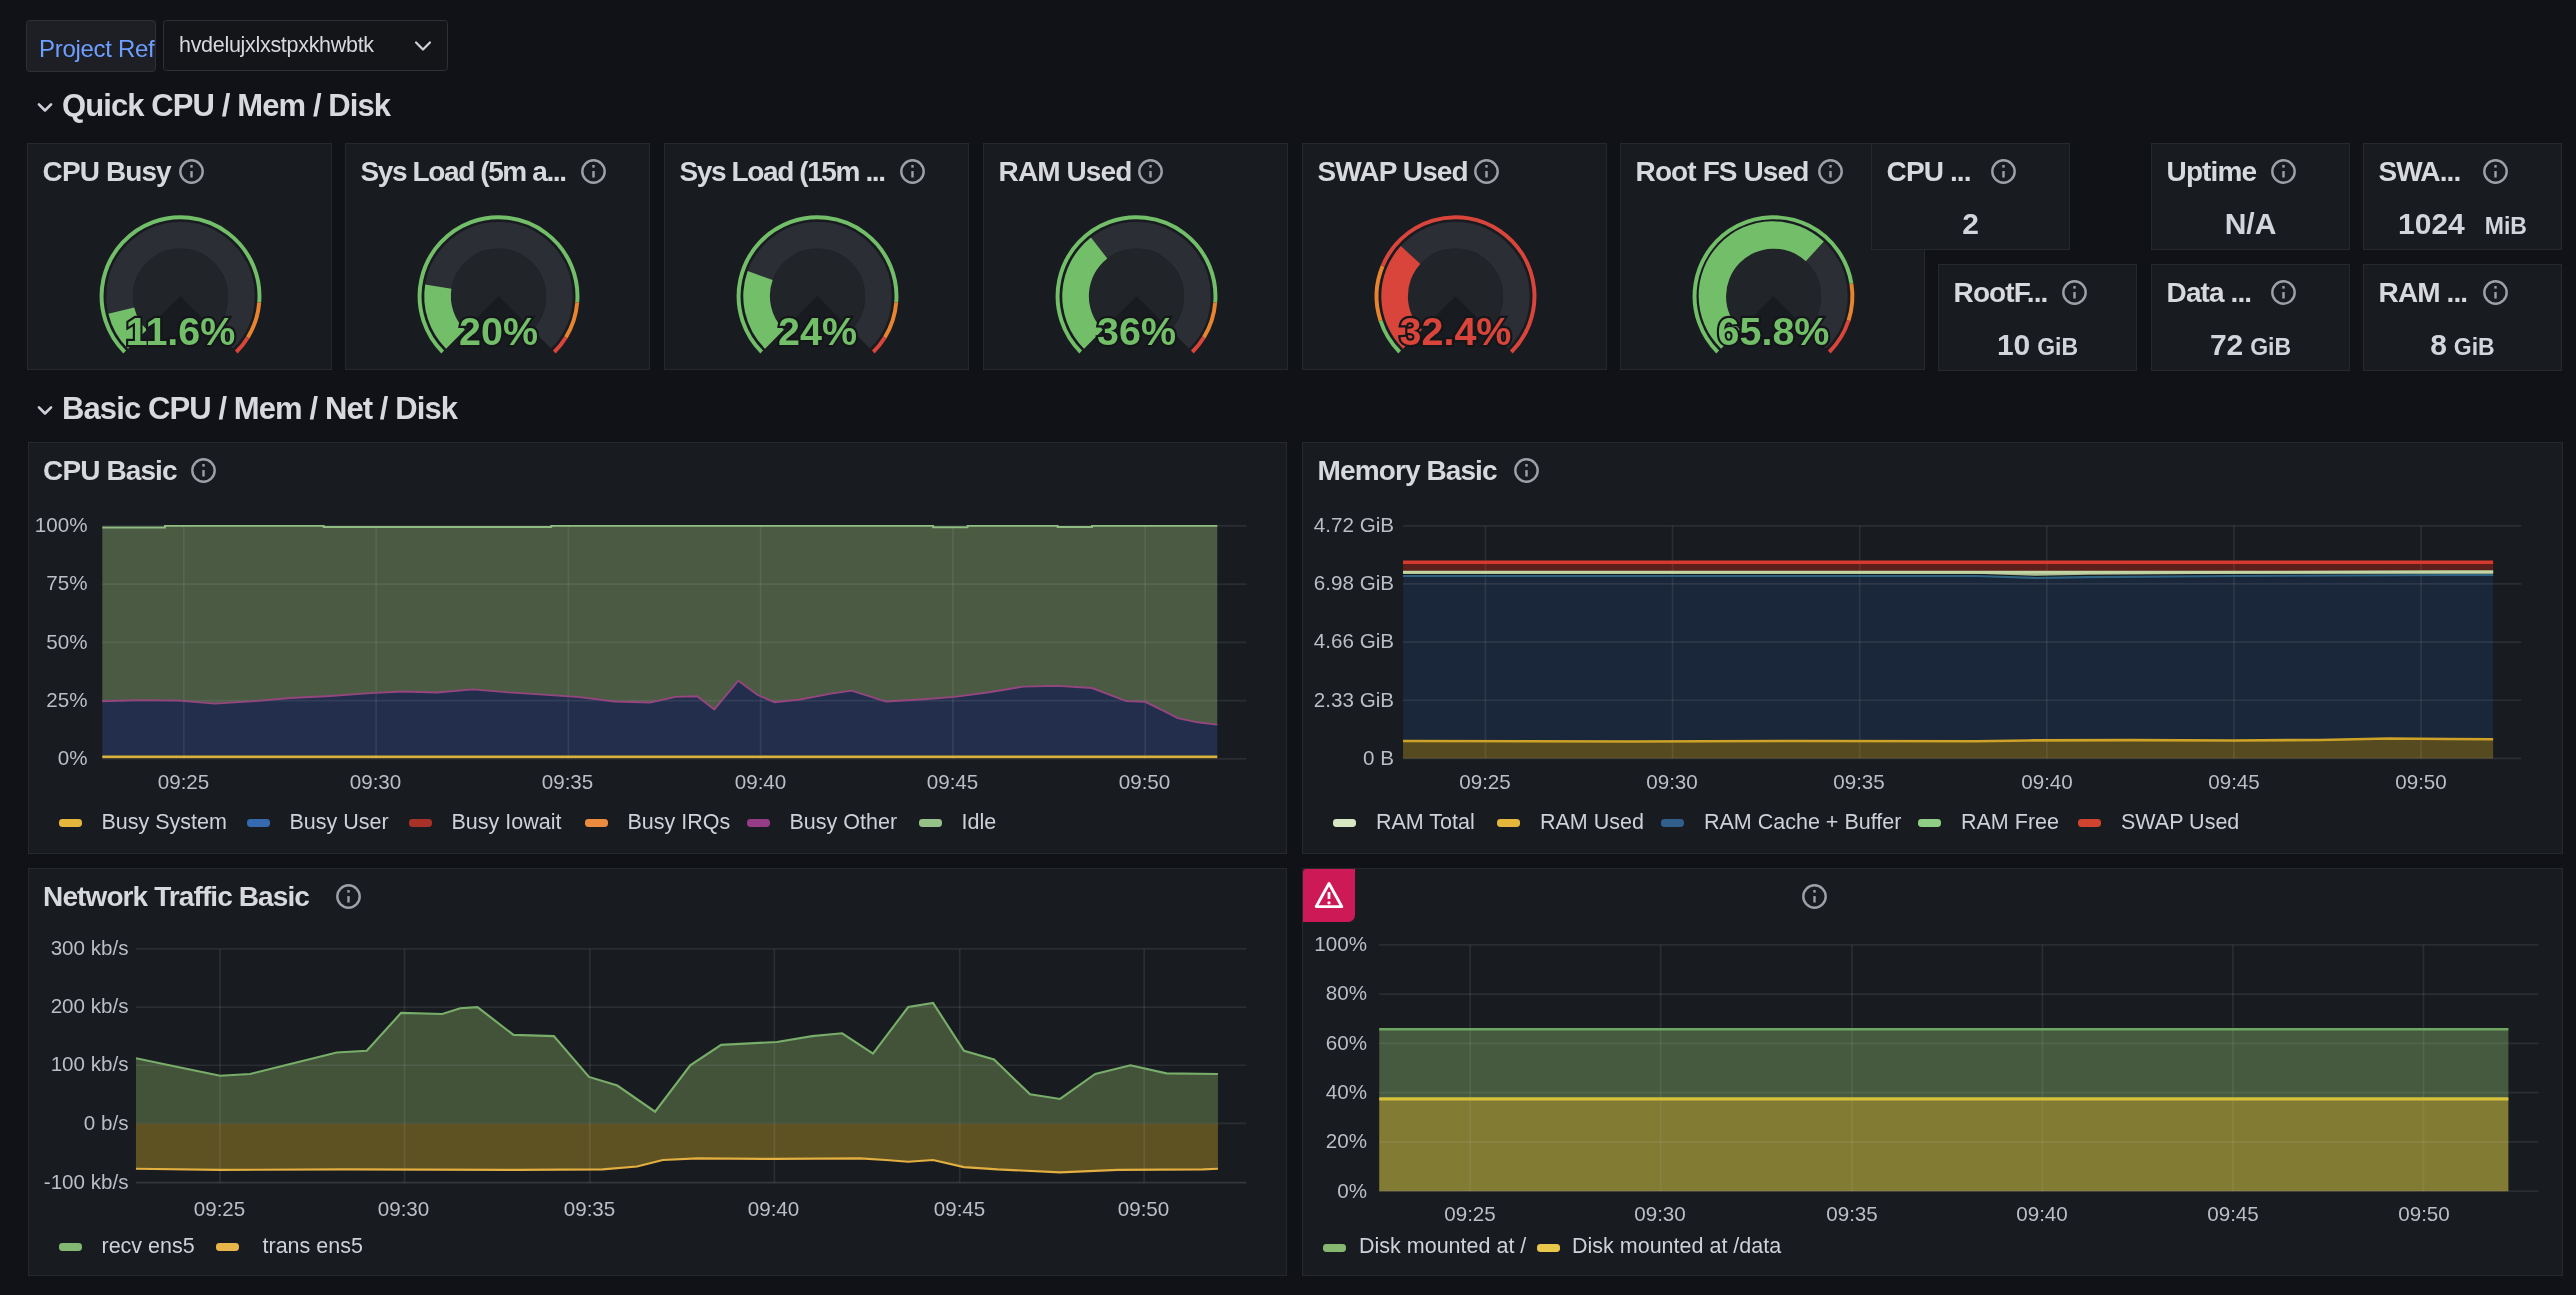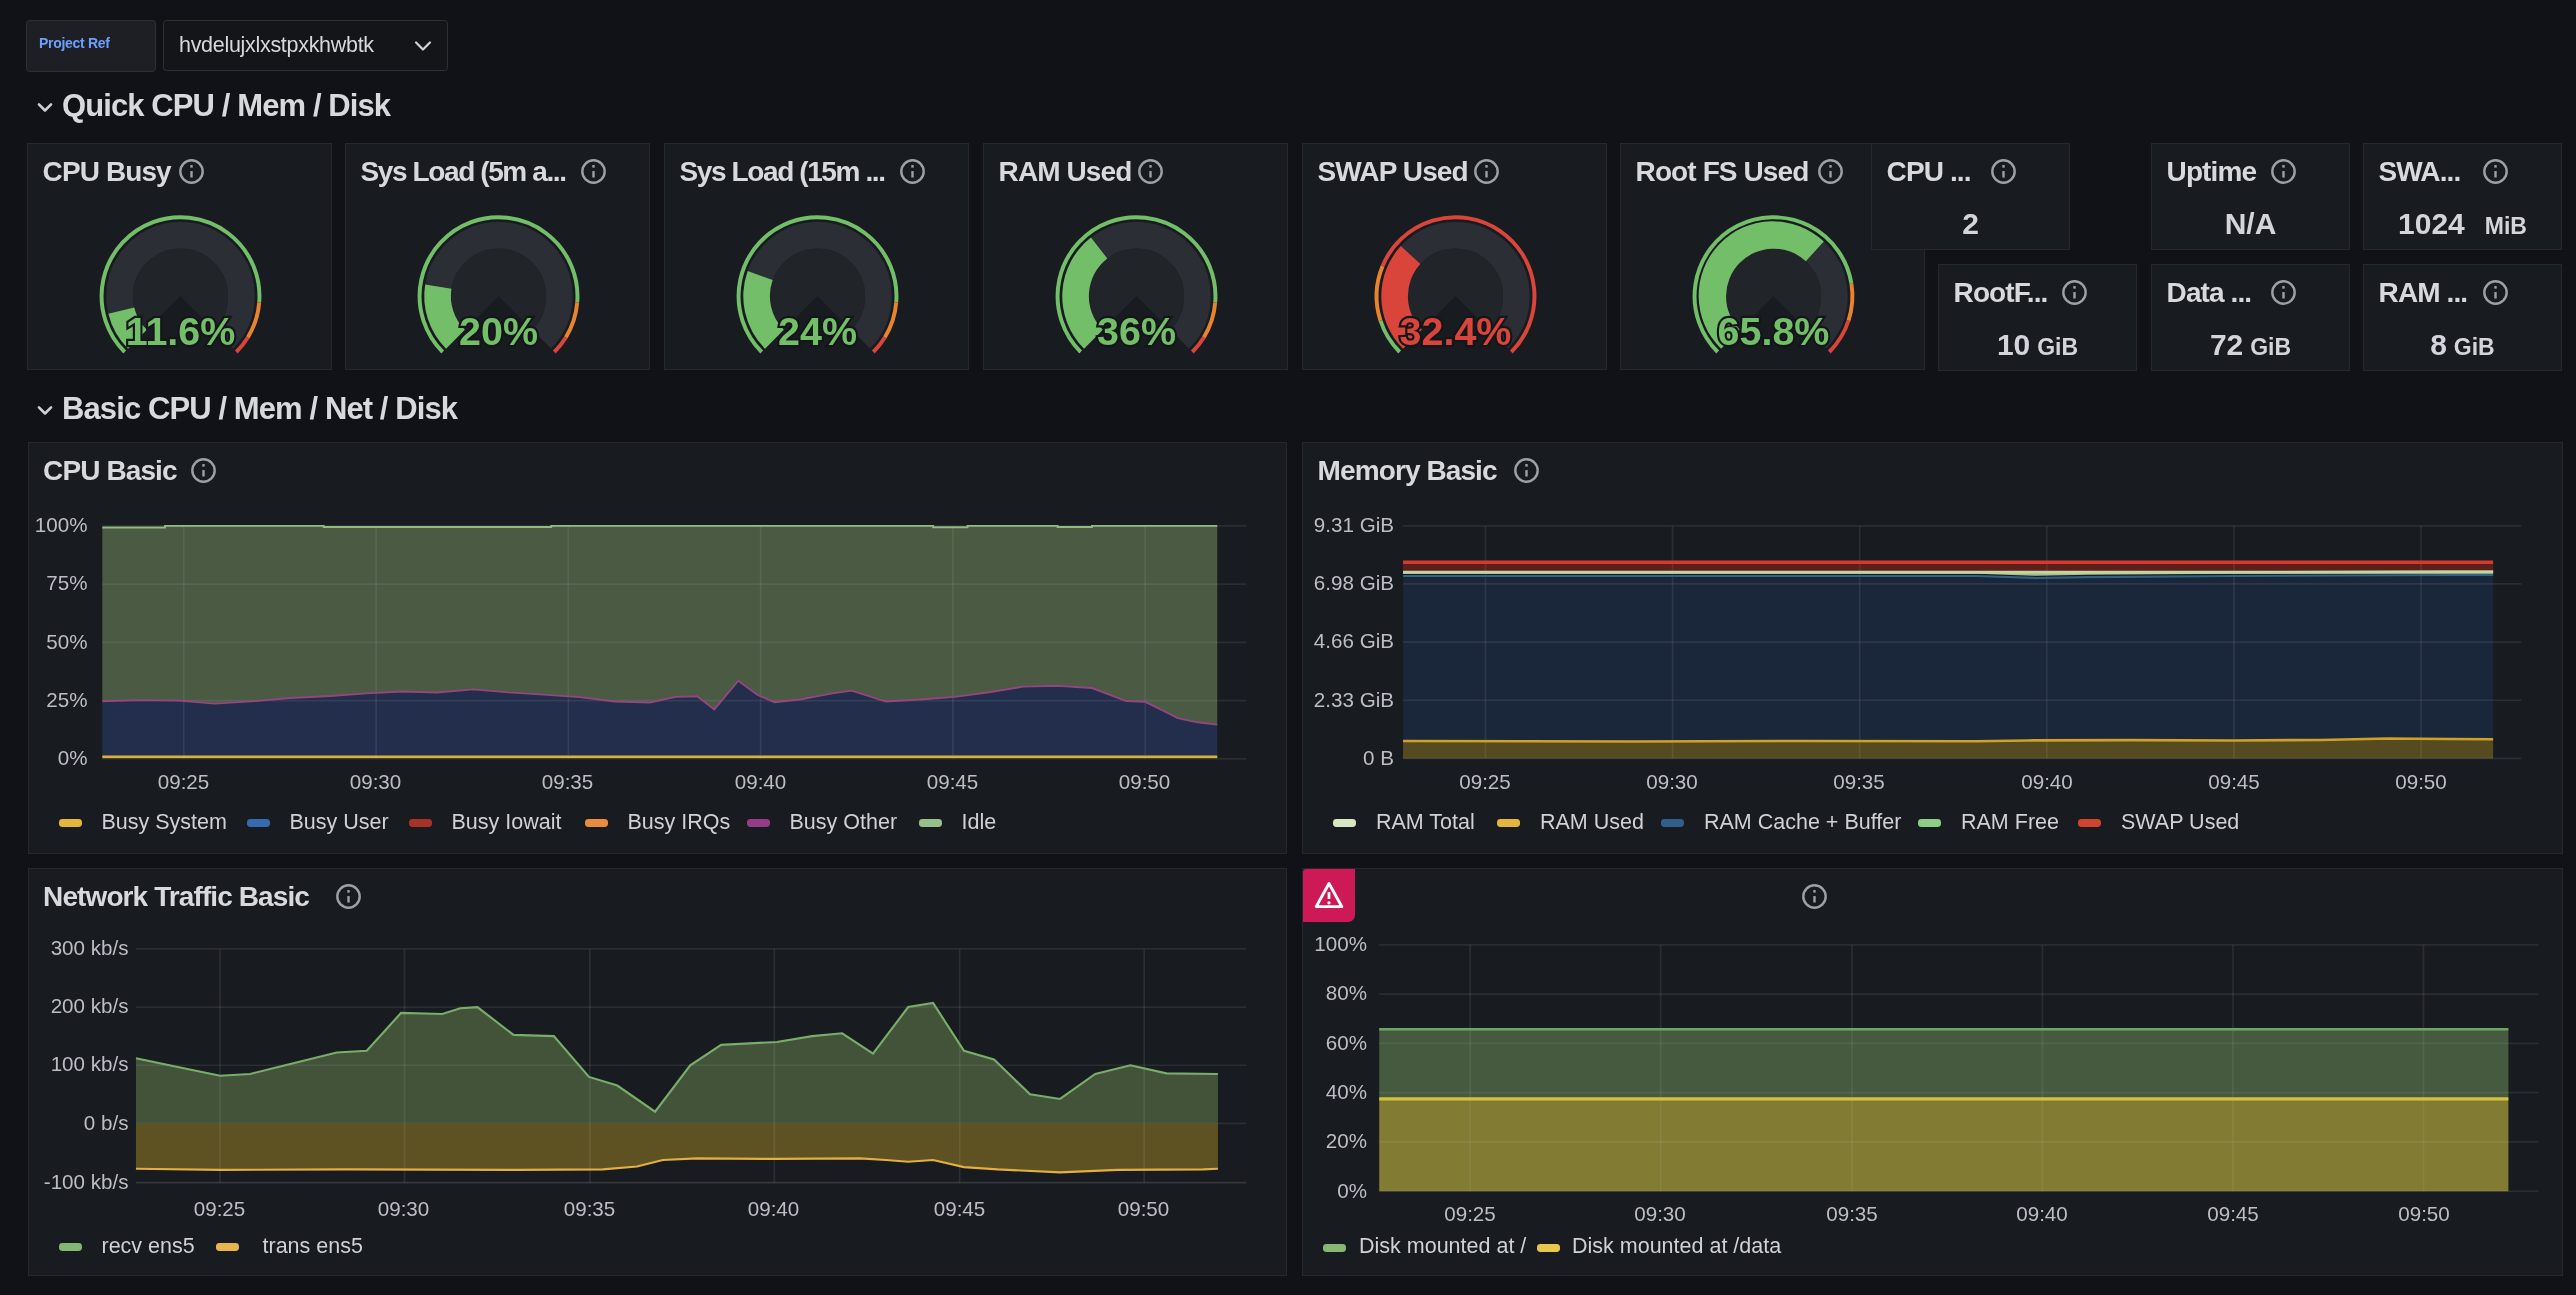--- a/index.html
+++ b/index.html
@@ -6,21 +6,21 @@
 .panel{position:absolute;background:#181b1f;border:1.7px solid #26282e;border-radius:0;box-sizing:border-box;overflow:hidden}
 .ptitle{position:absolute;font-size:28px;font-weight:700;letter-spacing:-0.9px;color:#d8d9dd;white-space:nowrap}
 .ylab{position:absolute;font-size:20.6px;color:#bcbdc6;text-align:right;white-space:nowrap}
 .xlab{position:absolute;font-size:20.6px;color:#bcbdc6;text-align:center;white-space:nowrap;transform:translateX(-50%)}
 .lgd{position:absolute;font-size:21.5px;color:#d0d1d8;white-space:nowrap}
 .sw{position:absolute;width:23px;height:7.7px;border-radius:3.4px;top:6.9px}
 .hdr{position:absolute;font-size:31px;font-weight:700;letter-spacing:-0.9px;color:#d8d9dd;white-space:nowrap}
 
 </style></head><body>
 <div style="position:absolute;left:26px;top:20px;width:130px;height:52px;background:#1d1f25;border:1.7px solid #2e3036;border-radius:3.4px;box-sizing:border-box"></div>
-<div style="position:absolute;left:39px;top:35px;font-size:14px;font-weight:700;color:#6e9fff;letter-spacing:-0.3px">Project Ref</div>
+<div style="position:absolute;left:39px;top:35px;font-size:24px;font-weight:400;color:#6e9fff;letter-spacing:-0.3px">Project Ref</div>
 <div style="position:absolute;left:163px;top:20px;width:285px;height:51px;background:#141519;border:1.7px solid #2e3036;border-radius:3.4px;box-sizing:border-box"></div>
 <div style="position:absolute;left:179px;top:33px;font-size:21.5px;color:#d7d8de;letter-spacing:-0.3px">hvdelujxlxstpxkhwbtk</div>
 <svg width="26" height="26" style="position:absolute;left:410px;top:33px" viewBox="0 0 30 30">
     <polyline points="7,11 15,19 23,11" stroke="#d0d1d8" stroke-width="2.6" fill="none" stroke-linecap="round" stroke-linejoin="round"></polyline>
   </svg>
 <svg width="26" height="26" style="position:absolute;left:32px;top:94px" viewBox="0 0 30 30">
     <polyline points="8,12 15,19 22,12" stroke="#cfd0d7" stroke-width="3" fill="none" stroke-linecap="round" stroke-linejoin="round"></polyline>
   </svg>
 <div class="hdr" style="left:62px;top:88px">Quick CPU / Mem / Disk</div>
 <svg width="26" height="26" style="position:absolute;left:32px;top:397px" viewBox="0 0 30 30">
@@ -286,21 +286,21 @@
       <path d="M 116.0 155.0 L 784.0 155.0 L 854.0 157.3 L 914.0 156.2 L 1084.0 155.0 L 1334.0 153.8 L 1386.0 153.8" stroke="#2e6384" stroke-width="2.5" fill="none"></path>
       <path d="M 116.0 150.9 L 784.0 150.9 L 854.0 153.3 L 914.0 152.1 L 1084.0 150.9 L 1334.0 149.8 L 1386.0 149.8" stroke="#a6bd8e" stroke-width="3" fill="none"></path>
       <path d="M 116.0 150.5 L 1386.0 150.5" stroke="#c3d4a5" stroke-width="3.5" fill="none"></path>
       <path d="M 116.0 347.1 L 384.0 347.7 L 584.0 347.1 L 784.0 347.4 L 844.0 346.5 L 964.0 346.2 L 1084.0 346.5 L 1184.0 346.0 L 1264.0 344.2 L 1334.0 344.8 L 1386.0 345.1" stroke="#cda227" stroke-width="3" fill="none"></path>
       <path d="M 116.0 139.0 L 1386.0 139.0" stroke="#d63a2e" stroke-width="4" fill="none"></path>
     </svg>
     <div class="ylab" style="left:-38px;top:303px;width:129px">0 B</div>
     <div class="ylab" style="left:-38px;top:245px;width:129px">2.33 GiB</div>
     <div class="ylab" style="left:-38px;top:186px;width:129px">4.66 GiB</div>
     <div class="ylab" style="left:-38px;top:128px;width:129px">6.98 GiB</div>
-    <div class="ylab" style="left:-38px;top:70px;width:129px">9.31 GiB</div>
+    <div class="ylab" style="left:-38px;top:70px;width:129px">4.72 GiB</div>
     <div class="xlab" style="left:182px;top:327px">09:25</div>
     <div class="xlab" style="left:369px;top:327px">09:30</div>
     <div class="xlab" style="left:556px;top:327px">09:35</div>
     <div class="xlab" style="left:744px;top:327px">09:40</div>
     <div class="xlab" style="left:931px;top:327px">09:45</div>
     <div class="xlab" style="left:1118px;top:327px">09:50</div>
     <div class="lgd" style="left:73px;top:367px">RAM Total</div>
     <div class="sw" style="left:30px;top:376px;background:#d7e6c3"></div>
     <div class="lgd" style="left:237px;top:367px">RAM Used</div>
     <div class="sw" style="left:194px;top:376px;background:#e5b63c"></div>

